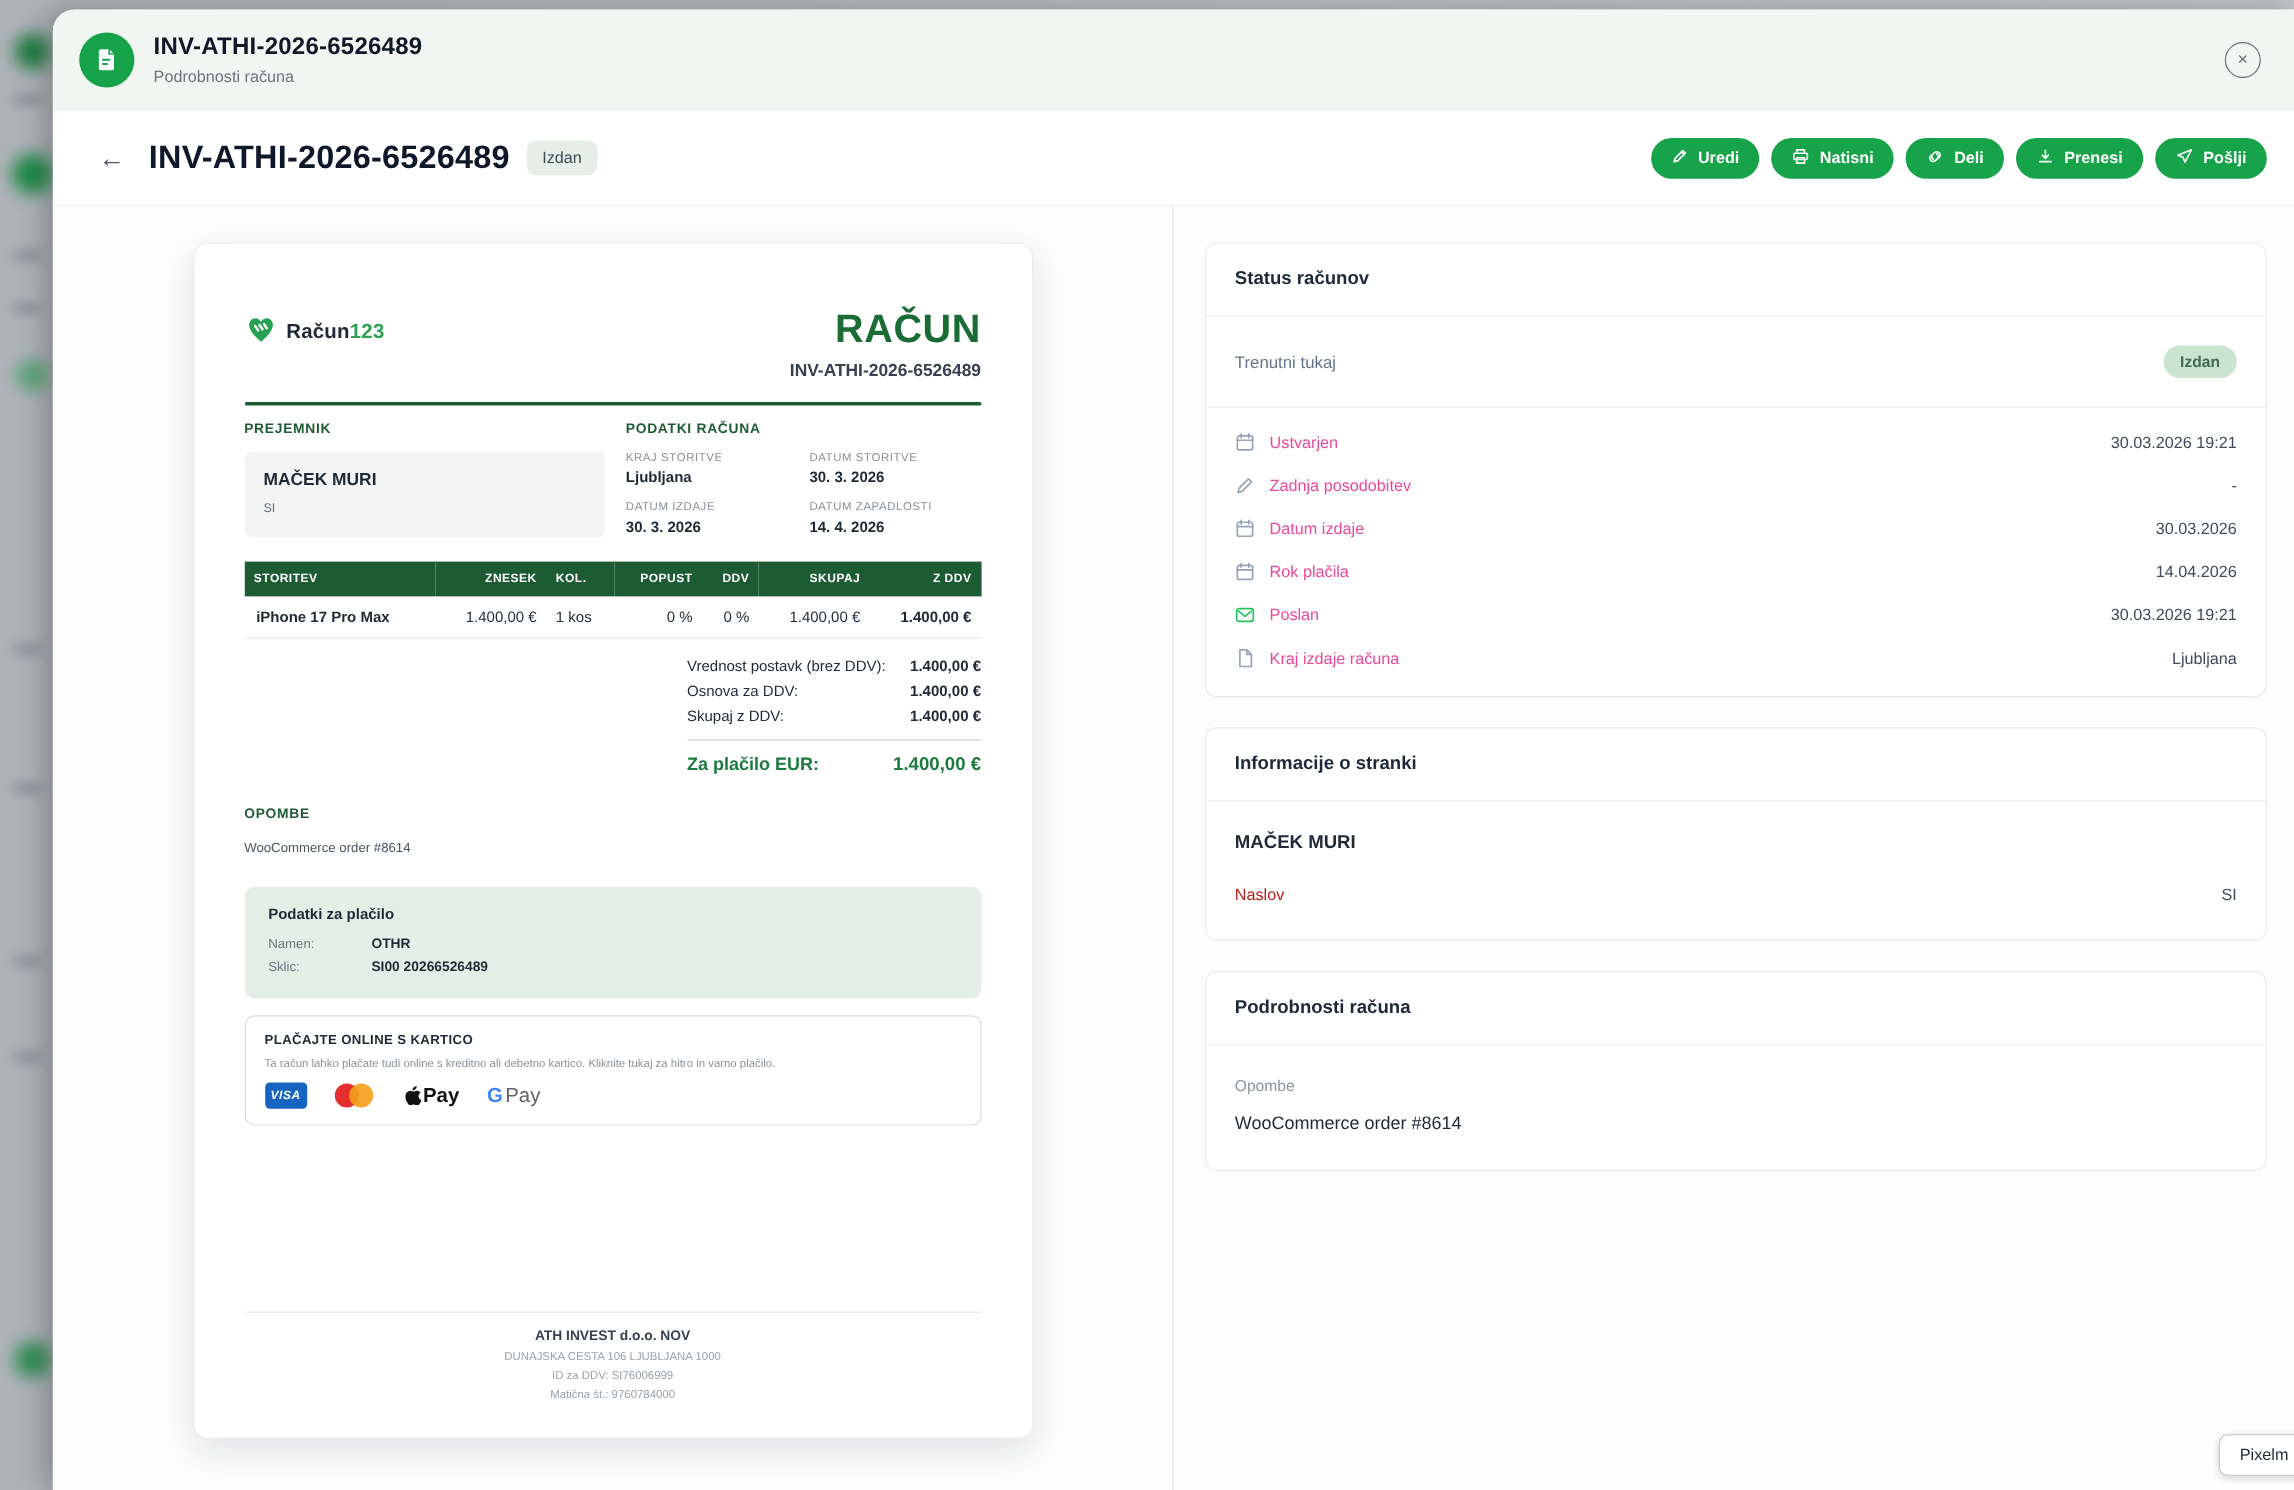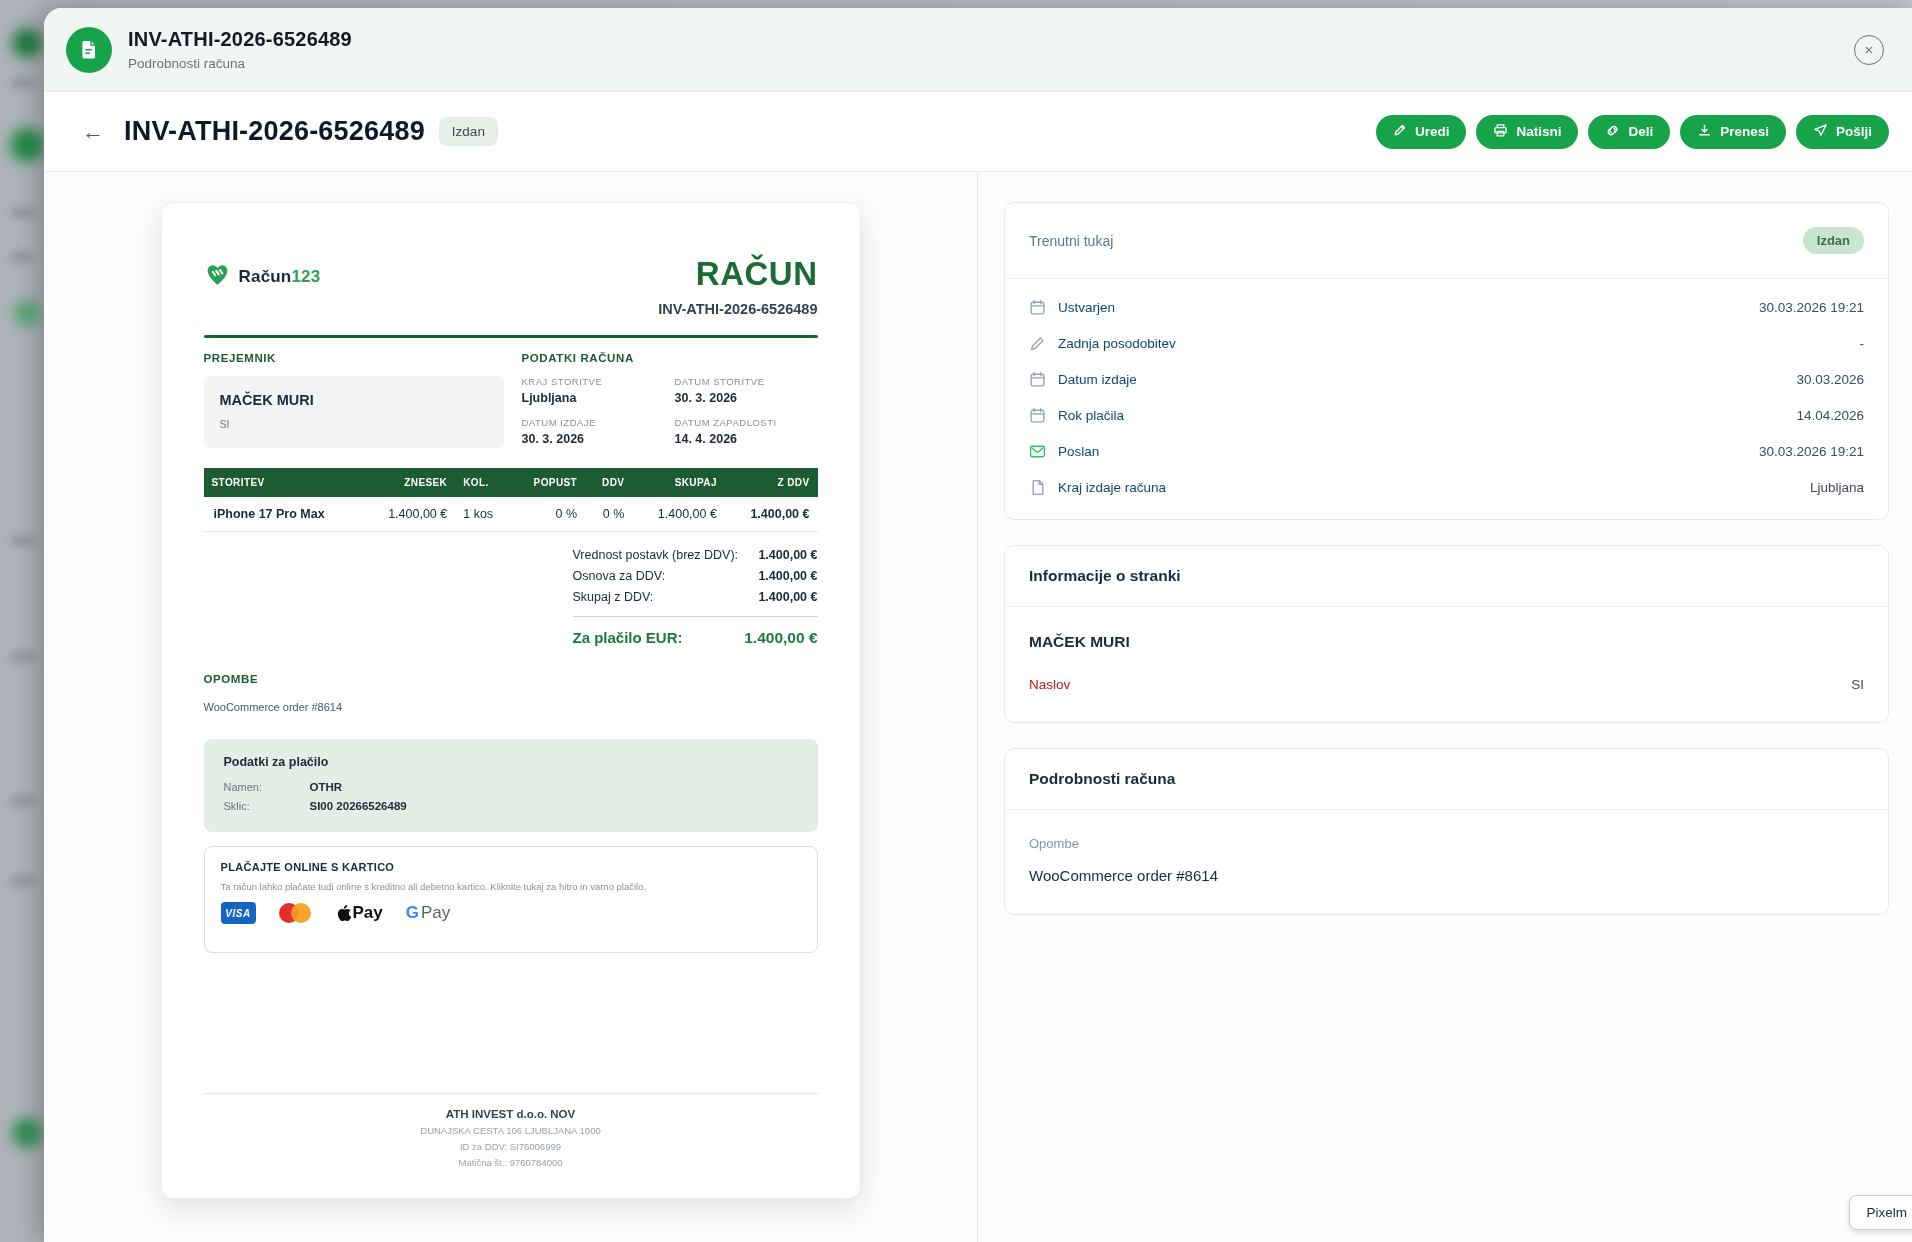--- a/index.html
+++ b/index.html
@@ -97,21 +97,21 @@
 
   .opombe { margin-top:26px; }
   .opombe .txt { font-size:11px; color:#4b5563; margin-top:16px; }
 
   .paybox { margin-top:26px; background:#e3efe6; border-radius:8px; padding:16px 20px 20px; }
   .paybox-h { font-size:12.5px; font-weight:bold; color:#1f2937; margin-bottom:12px; }
   .pay-row { display:flex; font-size:11px; margin-top:7px; }
   .pay-row .pl { width:86px; color:#6b7280; }
   .pay-row .pv { font-weight:bold; color:#1f2937; font-size:11.5px; }
 
-  .cardbox { margin-top:14px; border:1px solid #d9dee3; border-radius:8px; padding:14px 16px 28px; }
+  .cardbox { margin-top:14px; border:1px solid #d9dee3; border-radius:8px; padding:14px 16px 13px; }
   .cardbox-h { font-size:11px; font-weight:bold; color:#1f2937; letter-spacing:.3px; }
   .cardbox-t { font-size:9.5px; color:#8a919c; margin-top:8px; }
   .logos { display:flex; align-items:center; gap:23px; margin-top:10px; }
   .lg-visa { width:35px; height:22px; background:#1565c0; border-radius:4px; color:#fff;
     font-size:10px; font-weight:bold; font-style:italic; display:flex; align-items:center; justify-content:center; letter-spacing:.5px; }
   .lg-mc { width:35px; height:22px; position:relative; }
   .lg-mc i { position:absolute; top:1px; width:20px; height:20px; border-radius:50%; }
   .lg-mc .r { left:0; background:#e52f2f; }
   .lg-mc .o { left:12px; background:#f59f1b; opacity:.92; }
   .lg-apple { display:flex; align-items:center; gap:2px; color:#111; font-size:17px; font-weight:bold; }
@@ -129,21 +129,21 @@
   .card-h { padding:21px 24px; font-size:15.5px; font-weight:bold; color:#1e293b; border-bottom:1px solid #eef0f3; }
   .cur-status { display:flex; align-items:center; justify-content:space-between;
     padding:24px 24px; border-bottom:1px solid #eef0f3; }
   .cur-status .lbl { font-size:14px; color:#64748b; }
   .badge-green { background:#c9e4cf; color:#3f6b4f; font-size:13px; font-weight:bold;
     padding:6px 14px; border-radius:14px; }
   .srows { padding:10px 24px 14px; }
   .srow { display:flex; align-items:center; height:36px; }
   .srow .ic { width:17px; height:17px; margin-right:12px; color:#94a3b8; display:flex; }
   .srow .ic.green { color:#22c55e; }
-  .srow .lbl { font-size:13.5px; color:#0c4a6e; }
+  .srow .lbl { font-size:13.5px; color:#ec4899; }
   .srow .val { margin-left:auto; font-size:13.5px; color:#3f4a5a; }
 
   .cust-body { padding:26px 24px 30px; }
   .cust-name { font-size:15.5px; font-weight:bold; color:#1f2937; }
   .cust-row { display:flex; justify-content:space-between; margin-top:26px; }
   .cust-row .lbl { font-size:13.5px; color:#b91c1c; }
   .cust-row .val { font-size:13.5px; color:#3f4a5a; }
 
   .det-body { padding:26px 24px 30px; }
   .det-lbl { font-size:13px; color:#8b94a3; }
@@ -379,20 +379,21 @@
           <div class="df-ln">DUNAJSKA CESTA 106 LJUBLJANA 1000</div>
           <div class="df-ln">ID za DDV: SI76006999</div>
           <div class="df-ln">Matična št.: 9760784000</div>
         </div>
       </div>
     </div>
 
     <div class="rightpane">
 
       <div class="card">
+        <div class="card-h">Status računov</div>
         <div class="cur-status">
           <span class="lbl">Trenutni tukaj</span>
           <span class="badge-green">Izdan</span>
         </div>
         <div class="srows">
           <div class="srow">
             <span class="ic">
                 <svg width="17" height="17" viewBox="0 0 16 16" fill="none" stroke="currentColor" stroke-width="1.3" stroke-linecap="round">
                   <rect x="2" y="3" width="12" height="11" rx="1.6"></rect>
                   <path d="M5 1.5v3M11 1.5v3M2 6.5h12"></path>

